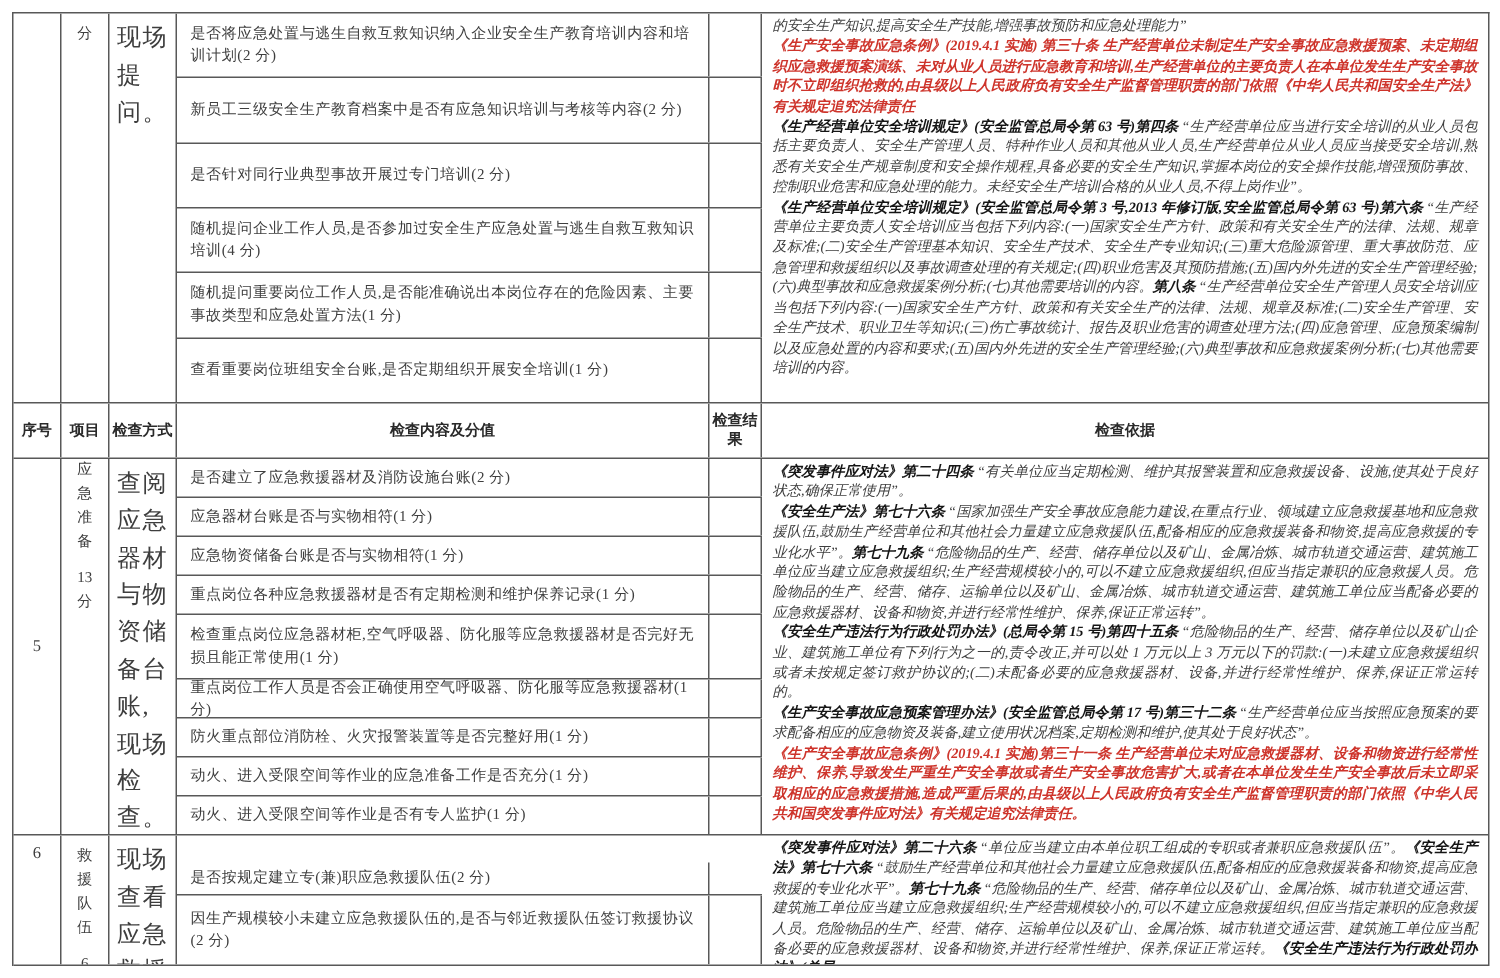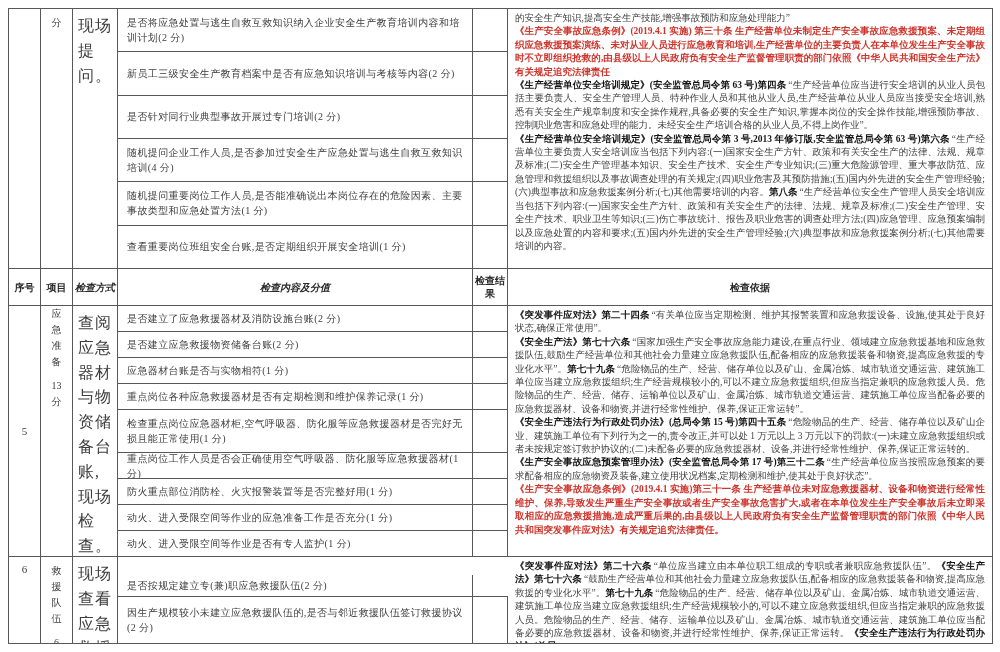--- a/index.html
+++ b/index.html
@@ -45,27 +45,27 @@
   .itemrow.f40{flex:40 1 0;align-items:flex-end;}
   .itemrow.f47{flex:47 1 0;}
   .it-text{width:355px;border-right:1px solid var(--line);padding:3px 9px;font-size:10px;line-height:1.5;letter-spacing:0.4px;display:flex;align-items:center;}
   .it-res{width:35px;border-right:1px solid var(--line);}
 
   
   .gh .hc{display:flex;align-items:center;justify-content:center;text-align:center;
     font-size:10px;font-weight:bold;color:#2a2a2a;border-right:1px solid var(--line);line-height:1.3;padding:2px;}
   .h-seq{width:32px;}
   .h-proj{width:32px;}
-  .h-method{width:45px;font-style:italic;}
-  .h-content{width:355px;font-style:italic;}
+  .h-method{width:45px;}
+  .h-content{width:355px;}
   .h-res{width:35px;}
   .h-basis{flex:1;border-right:none !important;}
 
   
-  .bp{margin:0;}
+  .bp{margin:0;font-style:italic;}
   .sn{color:var(--text);}
   .sb{color:var(--bold);font-weight:bold;margin-right:2px;}
   .sr{color:var(--red);font-weight:bold;}
 </style>
 </head>
 <body>
 
 <div class="page">
   <div class="table">
 
@@ -133,25 +133,25 @@
       </div>
       <div class="cell c-method v-center">
           <span>查阅应急器材与物资储备台账,现场检查。</span>
         </div>
       <div class="cell c-items">
         <div class="itemrow">
           <div class="cell it-text">是否建立了应急救援器材及消防设施台账(2 分)</div>
           <div class="cell it-res"></div>
         </div>
         <div class="itemrow">
-          <div class="cell it-text">是否建立应急救援物资储备台账(2 分)</div>
-          <div class="cell it-res"></div>
-        </div>
-        <div class="itemrow">
           <div class="cell it-text">应急器材台账是否与实物相符(1 分)</div>
+          <div class="cell it-res"></div>
+        </div>
+        <div class="itemrow">
+          <div class="cell it-text">应急物资储备台账是否与实物相符(1 分)</div>
           <div class="cell it-res"></div>
         </div>
         <div class="itemrow">
           <div class="cell it-text">重点岗位各种应急救援器材是否有定期检测和维护保养记录(1 分)</div>
           <div class="cell it-res"></div>
         </div>
         <div class="itemrow tall">
           <div class="cell it-text">检查重点岗位应急器材柜,空气呼吸器、防化服等应急救援器材是否完好无损且能正常使用(1 分)</div>
           <div class="cell it-res"></div>
         </div>

